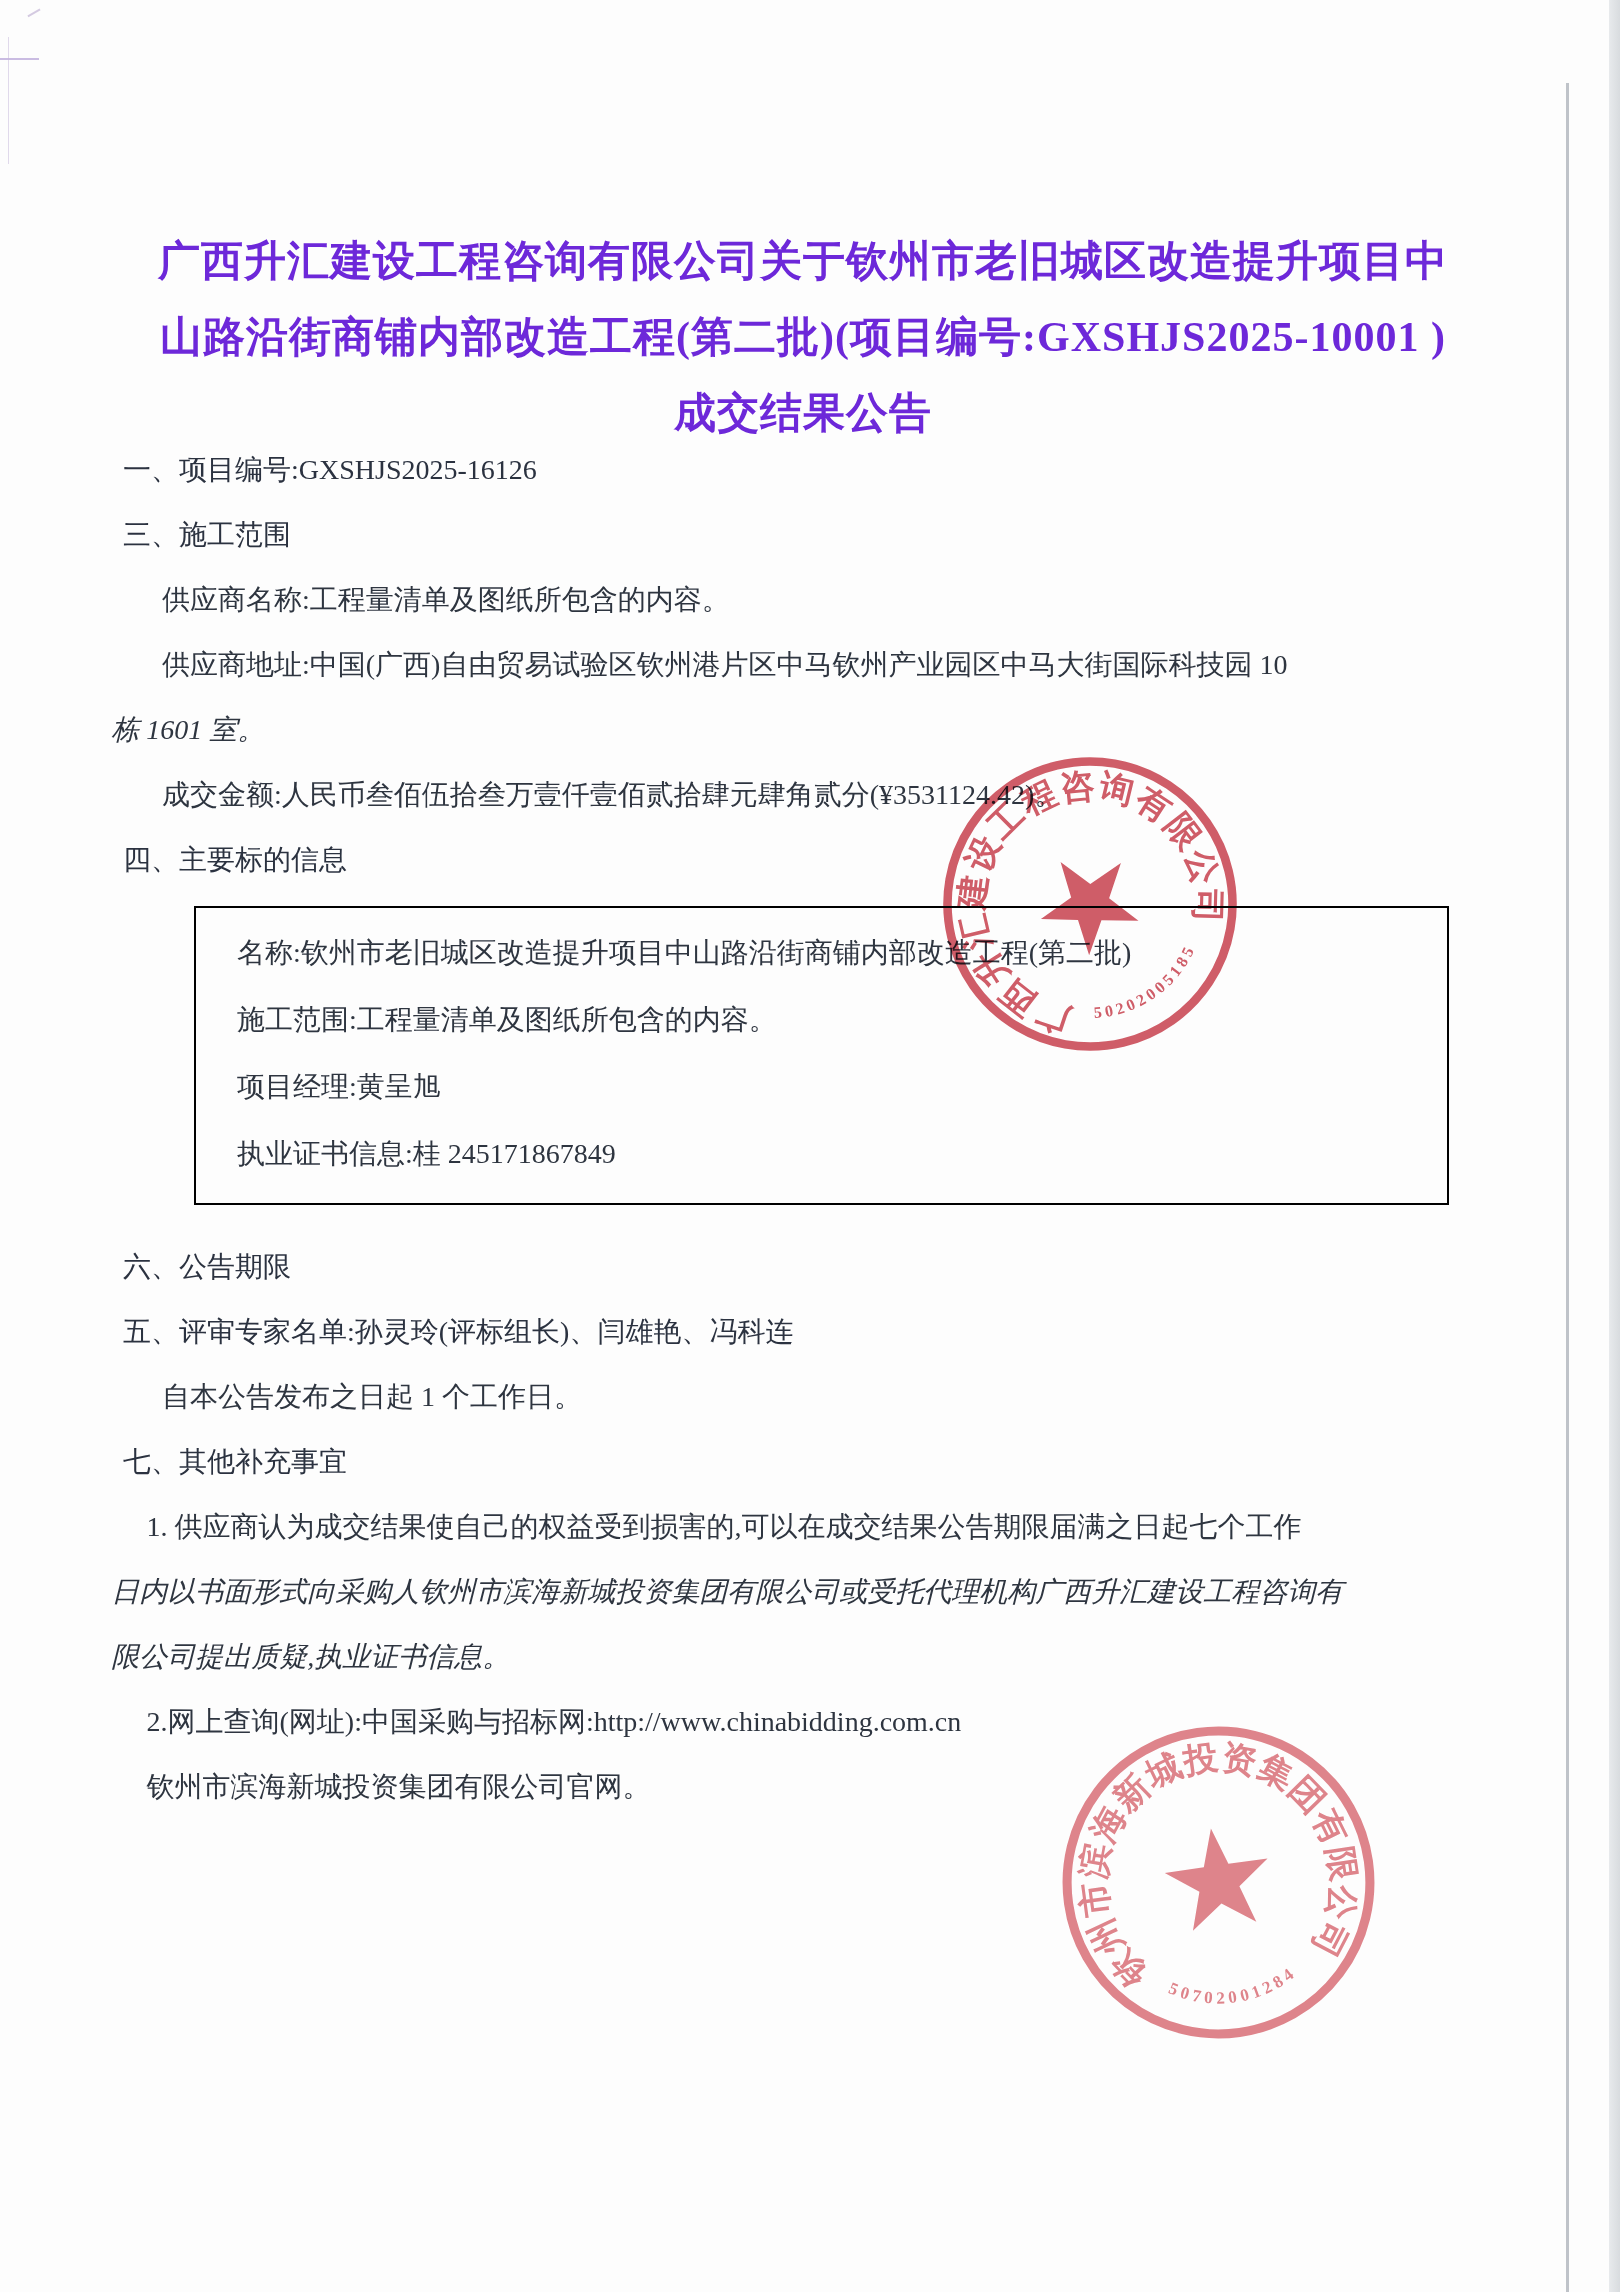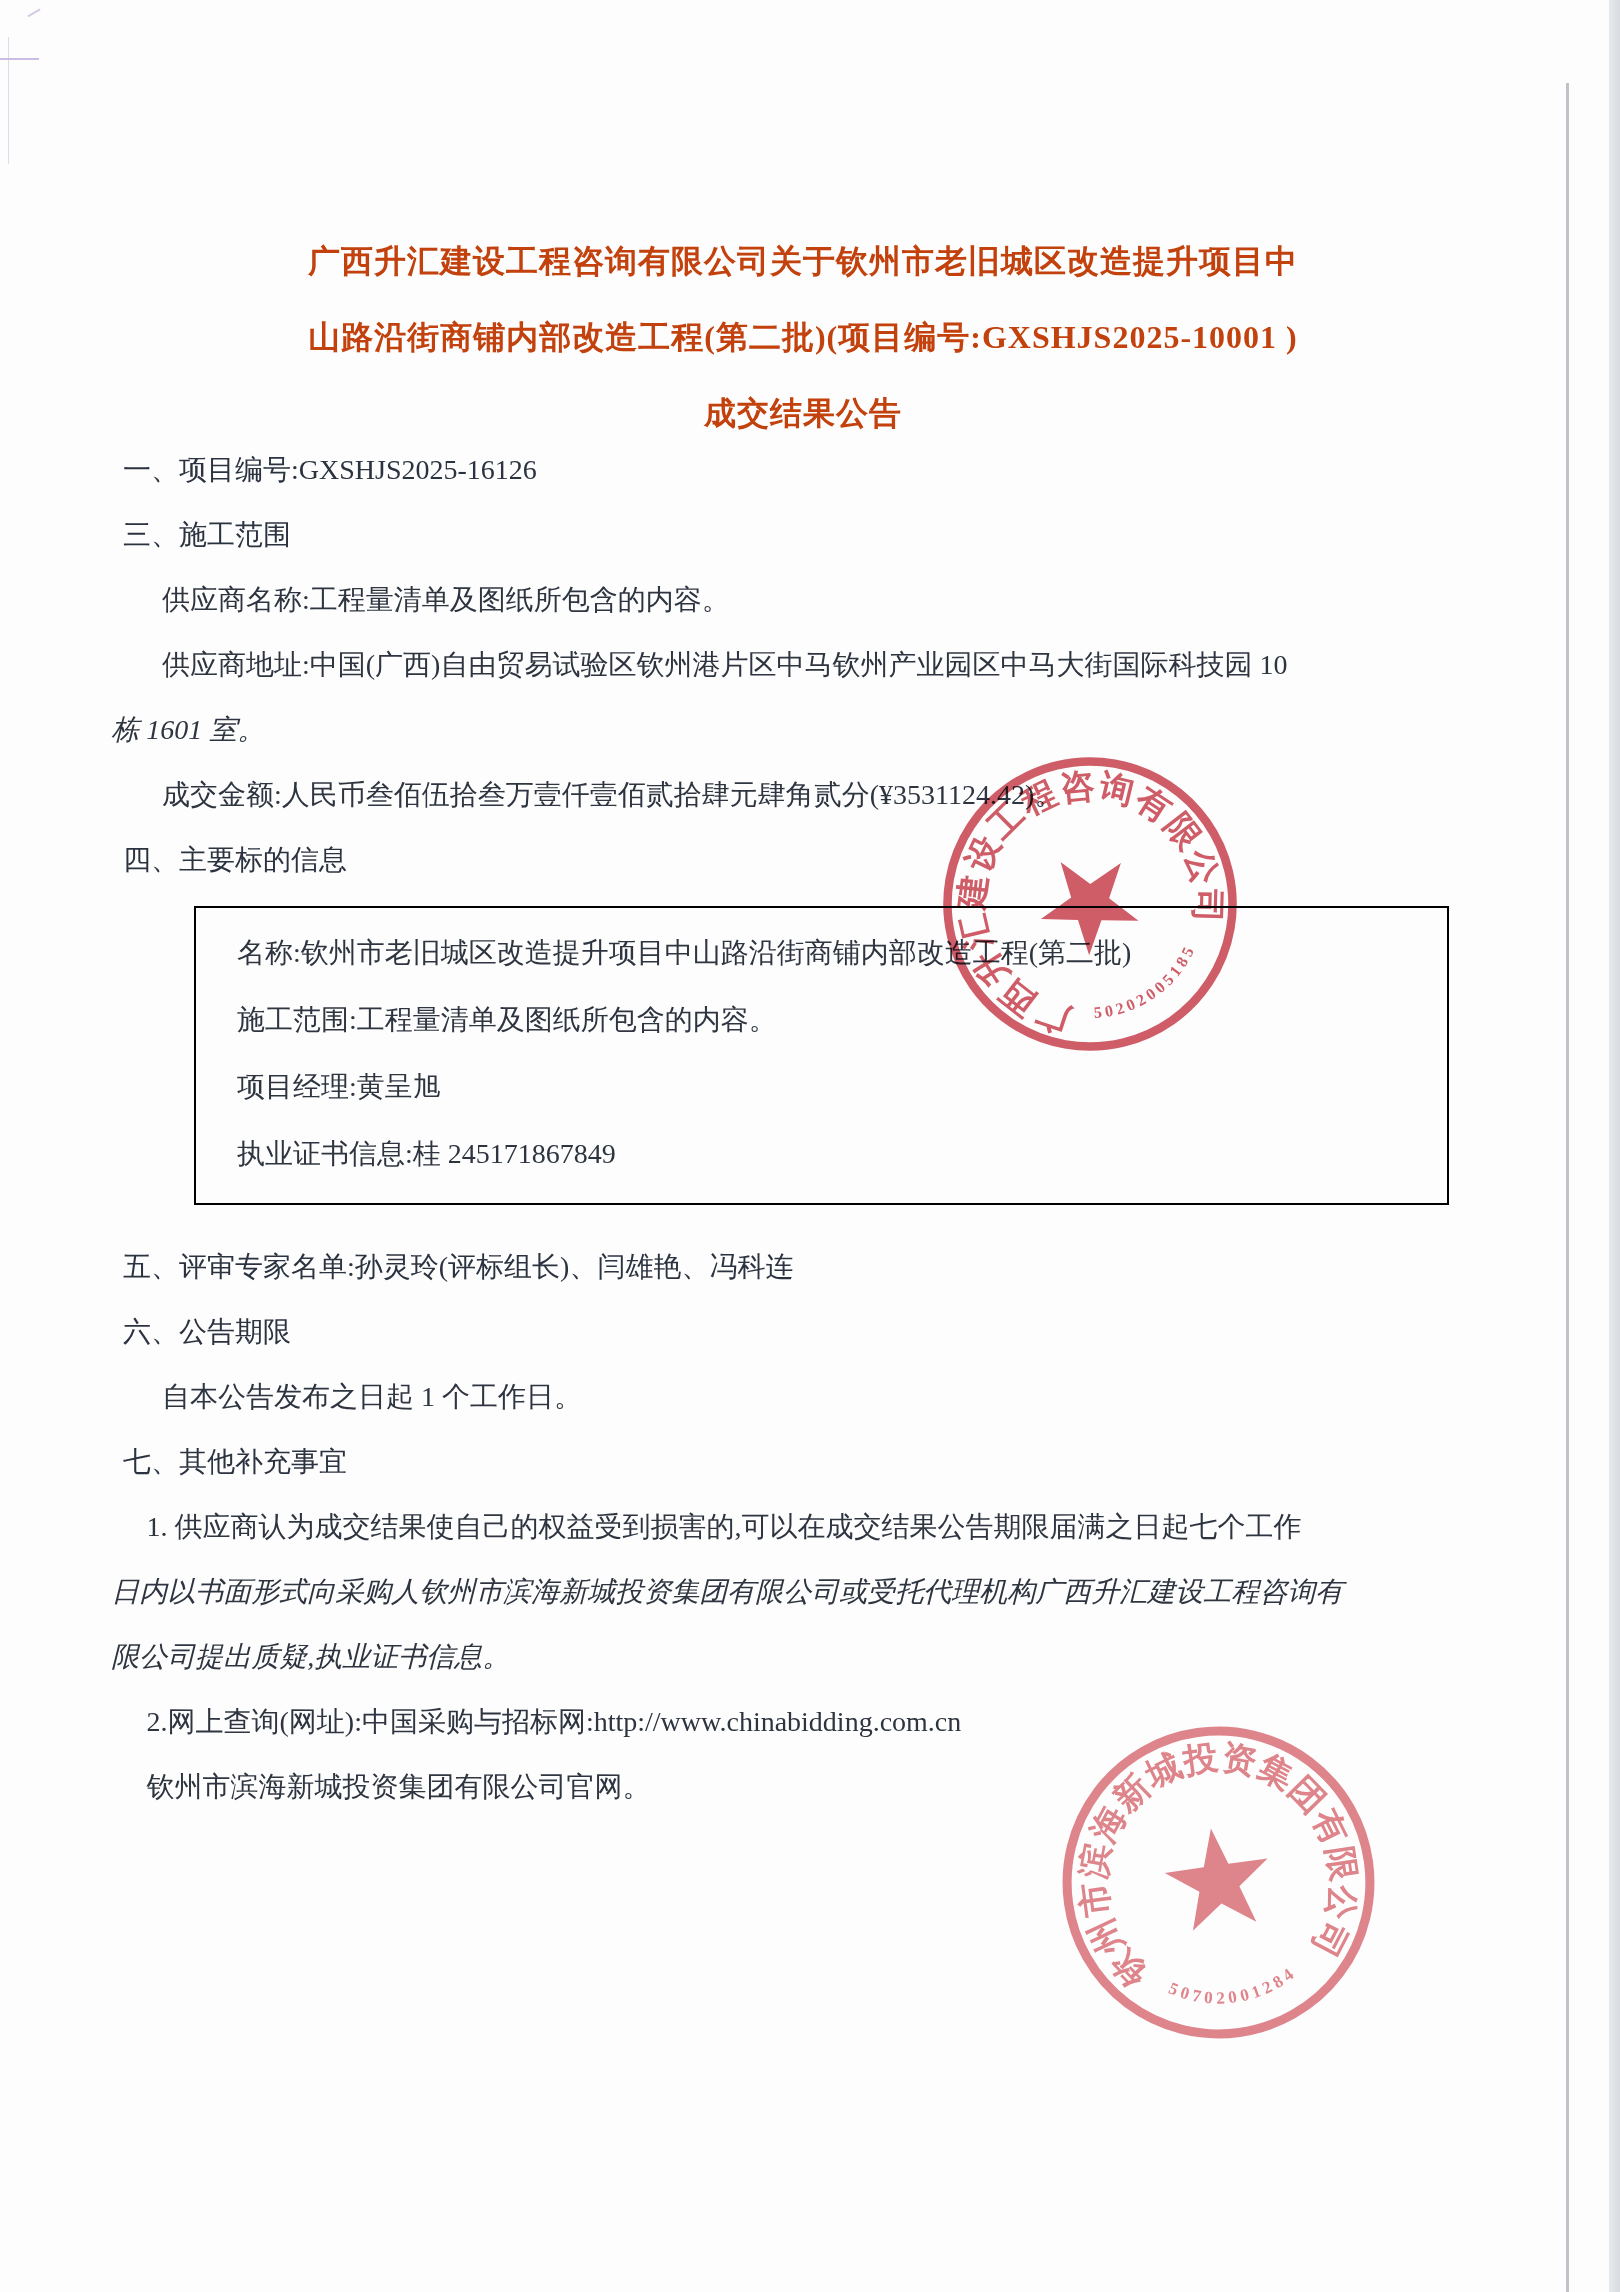--- a/index.html
+++ b/index.html
@@ -13,22 +13,22 @@
   }
   
   .scan-line-right{position:absolute;left:1566px;top:83px;width:2.9px;height:2209px;background:#8d949e;opacity:.55;}
   .scan-edge-right{position:absolute;left:1609px;top:0;width:10.8px;height:2293px;background:linear-gradient(to right,#e2e5e8,#cfd3d7);opacity:.8;}
   .scan-mark-h{position:absolute;left:0;top:58px;width:39px;height:2px;background:#b49fd6;opacity:.7;}
   .scan-mark-v{position:absolute;left:7.8px;top:37px;width:1px;height:127px;background:#c3b6da;opacity:.5;}
   .scan-mark-tick{position:absolute;left:27.4px;top:11.8px;width:13.7px;height:2px;background:#b9a8cf;opacity:.6;transform:rotate(-30deg);}
 
   .title{
     position:absolute;top:223px;left:123px;right:137px;
-    text-align:center;font-weight:700;font-size:32px;line-height:76px;
-    color:#c2410c;letter-spacing:1px;
+    text-align:center;font-weight:700;font-size:42px;line-height:76px;
+    color:#6d28d9;letter-spacing:1px;
   }
   .body{
     position:absolute;top:437px;left:123px;right:137px;
     font-size:28px;line-height:65px;
   }
   .ln{display:block;white-space:nowrap;}
   .l-sub{padding-left:39px;}
   .l-num{padding-left:23.5px;}
   .l-cont{margin-left:-11.8px;font-style:italic;}
   .sec{color:#2b3240;}
@@ -73,22 +73,22 @@
     <span class="ln l-sub">成交金额:人民币叁佰伍拾叁万壹仟壹佰贰拾肆元肆角贰分(¥3531124.42)。</span>
     <span class="ln sec">四、主要标的信息</span>
 
     <div class="info-box">
       <span class="ln">名称:钦州市老旧城区改造提升项目中山路沿街商铺内部改造工程(第二批)</span>
       <span class="ln">施工范围:工程量清单及图纸所包含的内容。</span>
       <span class="ln">项目经理:黄呈旭</span>
       <span class="ln">执业证书信息:桂 245171867849</span>
     </div>
 
+    <span class="ln sec">六、公告期限</span>
     <span class="ln sec">五、评审专家名单:孙灵玲(评标组长)、闫雄艳、冯科连</span>
-    <span class="ln sec">六、公告期限</span>
     <span class="ln l-sub">自本公告发布之日起 1 个工作日。</span>
     <span class="ln sec">七、其他补充事宜</span>
     <span class="ln l-num">1. 供应商认为成交结果使自己的权益受到损害的,可以在成交结果公告期限届满之日起七个工作</span>
     <span class="ln l-cont">日内以书面形式向采购人钦州市滨海新城投资集团有限公司或受托代理机构广西升汇建设工程咨询有</span>
     <span class="ln l-cont">限公司提出质疑,执业证书信息。</span>
     <span class="ln l-num">2.网上查询(网址):中国采购与招标网:http://www.chinabidding.com.cn</span>
     <span class="ln l-num">钦州市滨海新城投资集团有限公司官网。</span>
   </div>
 
   <div class="stamp stamp-1">

